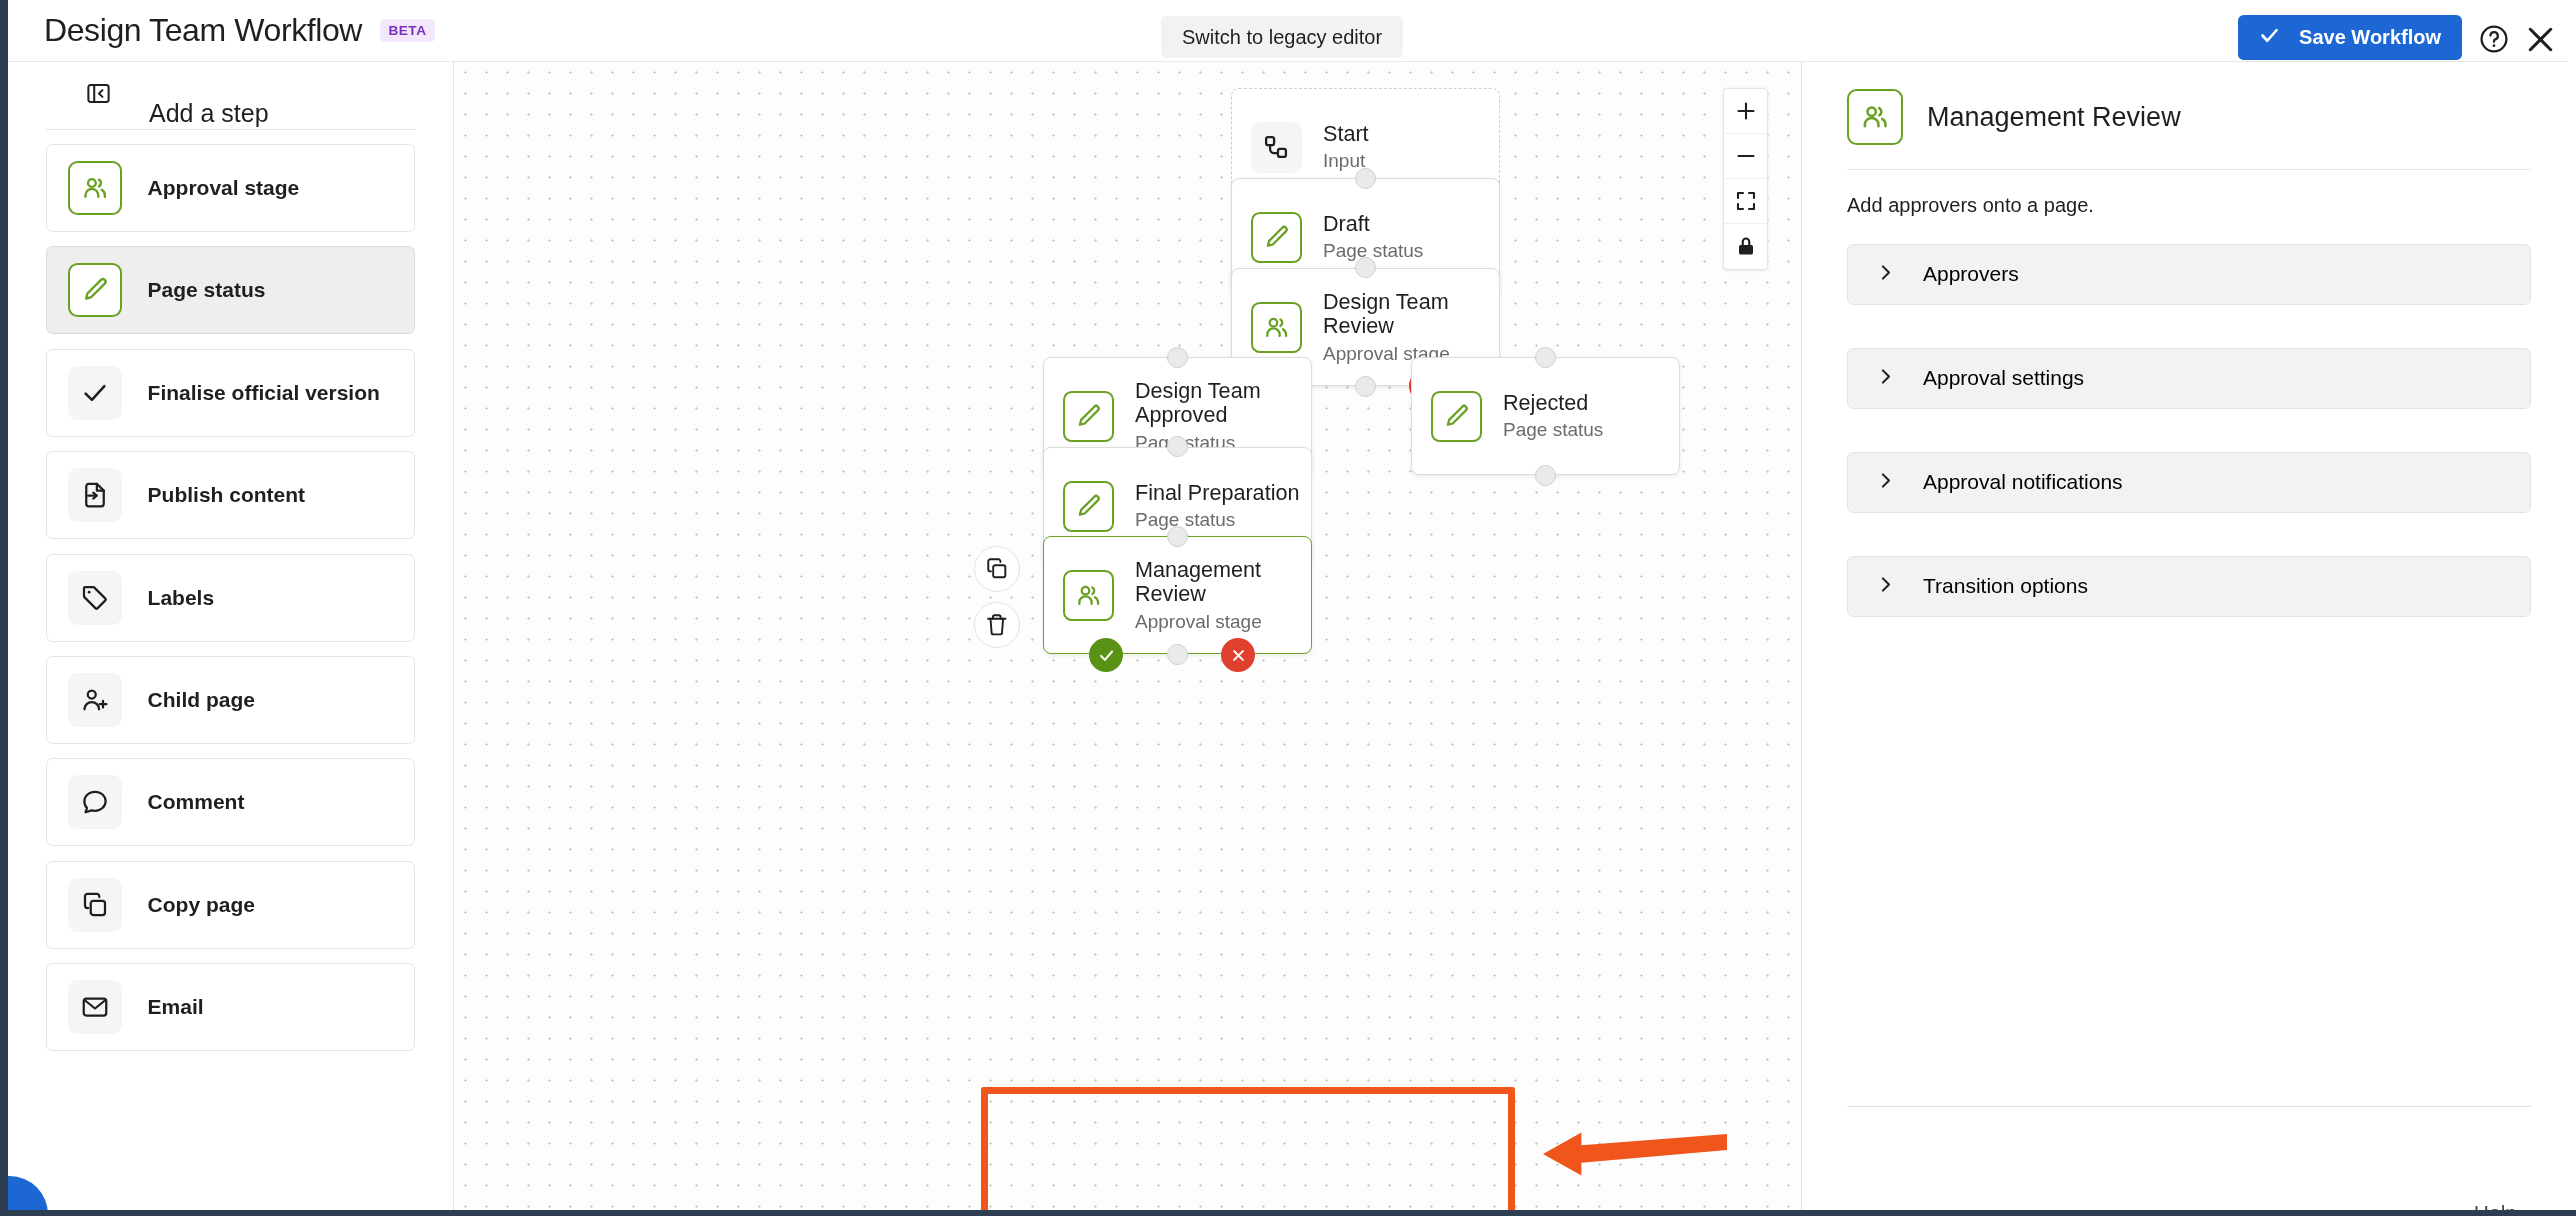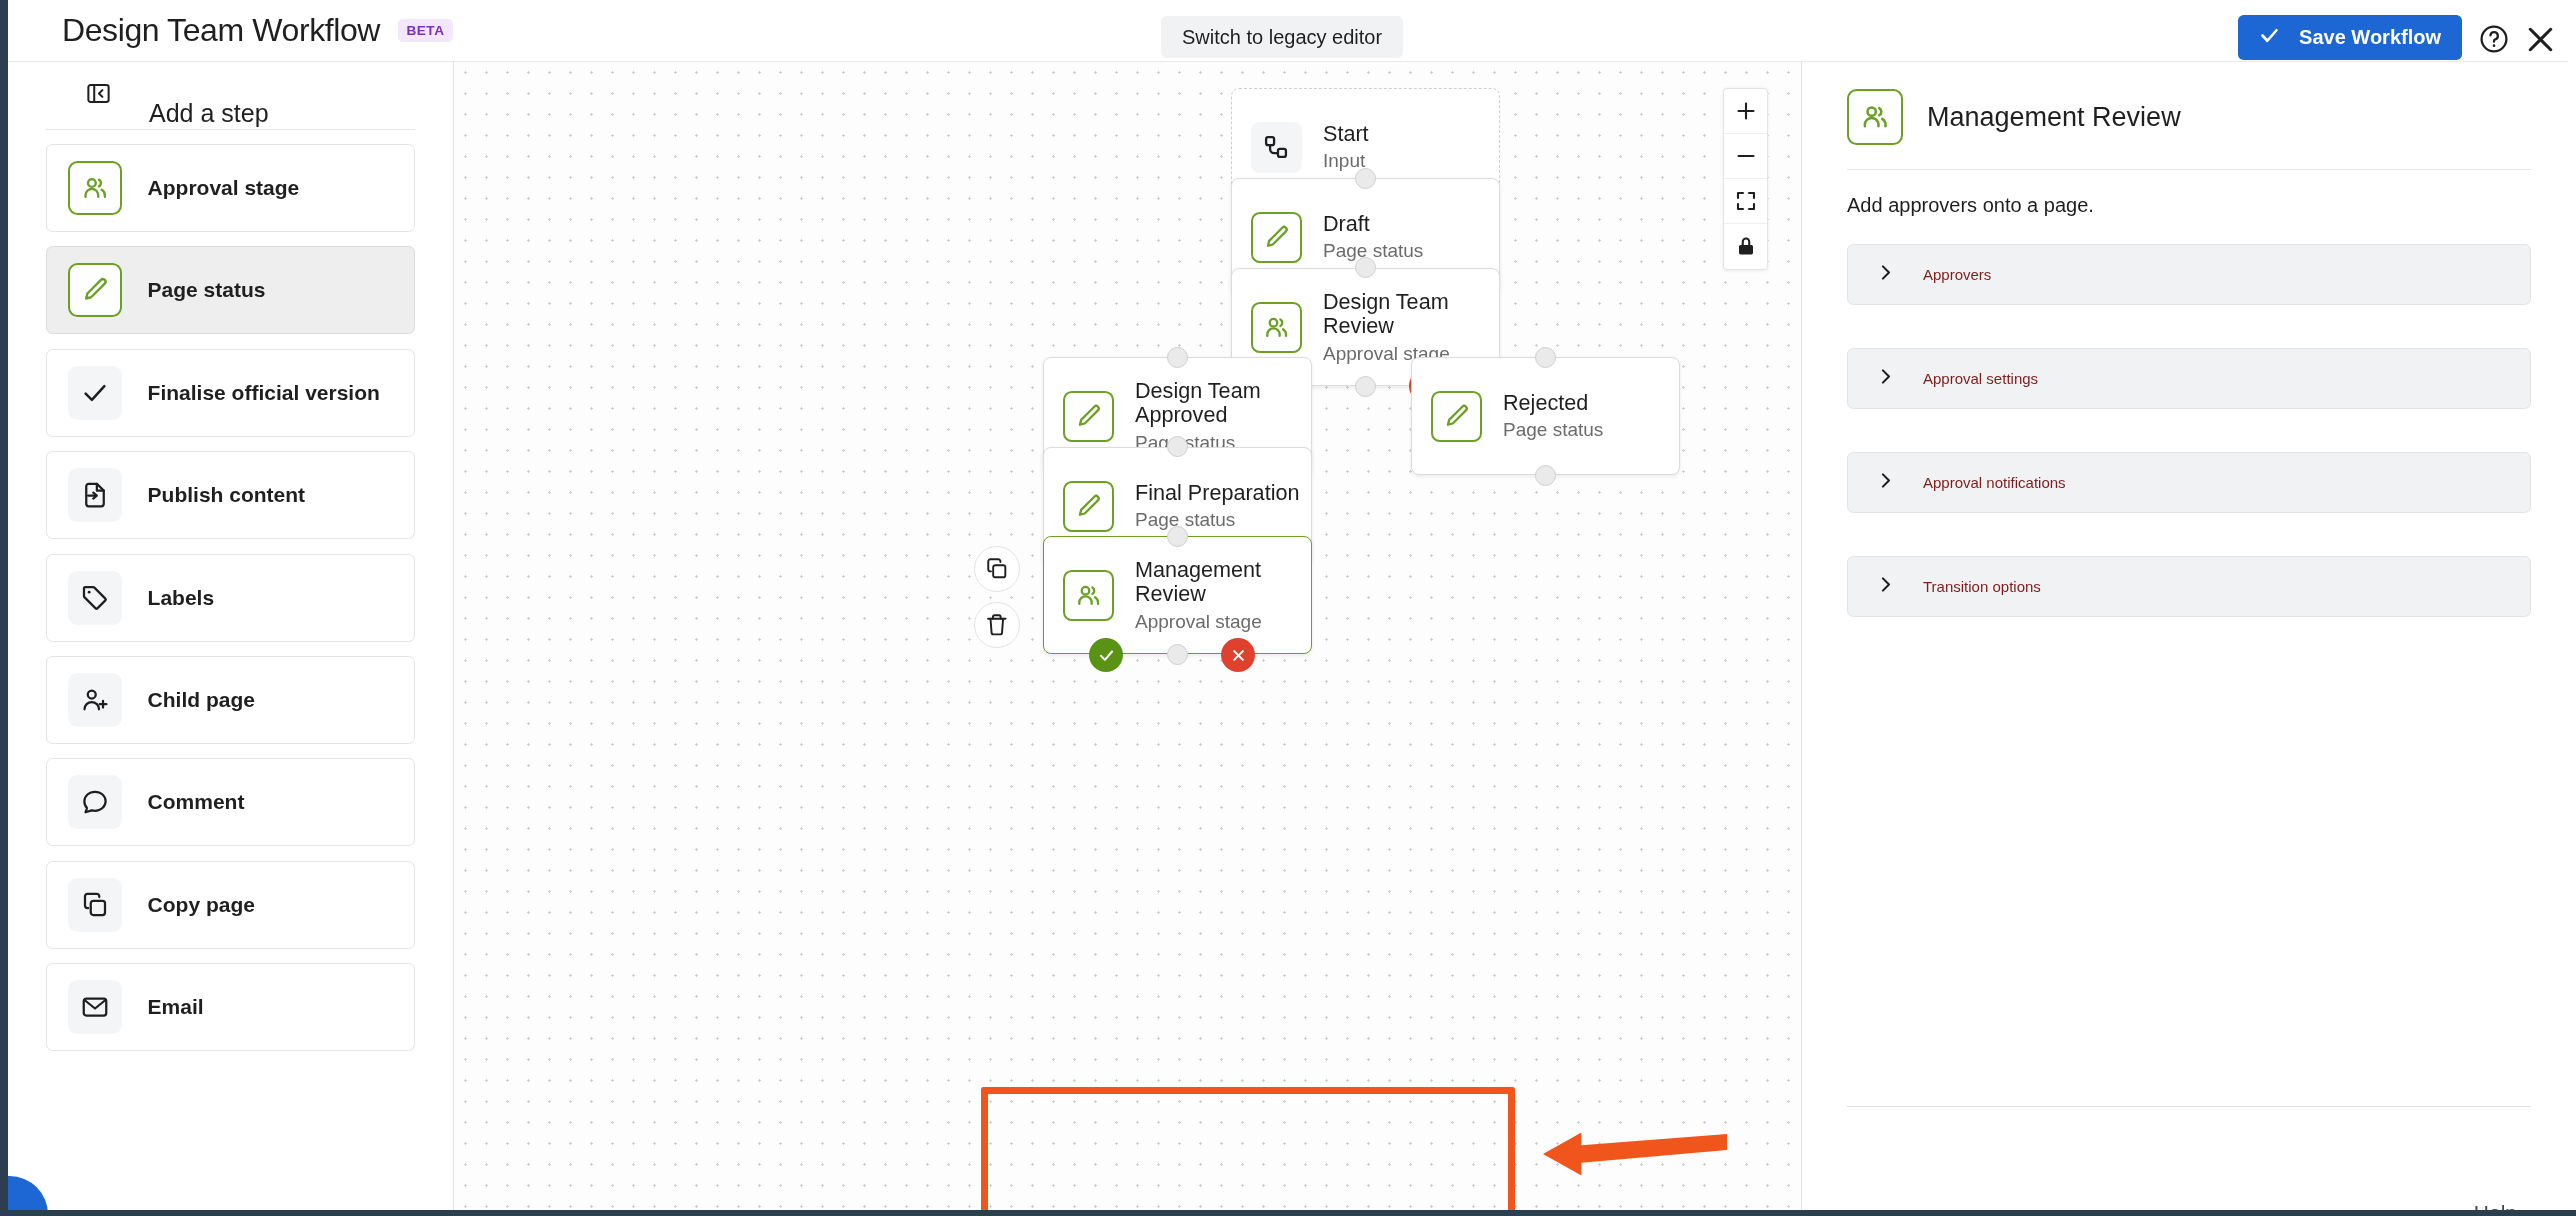--- a/index.html
+++ b/index.html
@@ -19,21 +19,21 @@
   
   #topbar {
     position: absolute; left: 0; top: 0;
     width: 2560px; height: 62px;
     background: #ffffff;
     border-bottom: 0.8px solid #e8e8e8;
     display: flex; align-items: center;
   }
   #wf-title {
     font-size: 32px; font-weight: 400; color: #1f1f1f;
-    margin-left: 54px; letter-spacing: -0.4px;
+    margin-left: 36px; letter-spacing: -0.4px;
   }
   #beta-badge {
     margin-left: 17.6px;
     background: #f3e8fb; color: #7b2fbd;
     font-size: 13.6px; font-weight: 700; letter-spacing: 0.5px;
     padding: 4px 8.8px; border-radius: 4.8px;
   }
   #legacy-btn {
     position: absolute; left: 1153px; top: 16px;
     background: #f1f2f4; color: #1f1f1f;
@@ -197,21 +197,21 @@
   #rp-divider { height: 0.8px; background: #e6e6e6; margin: 24px 45px 0 45px; }
   #rp-desc { font-size: 20px; color: #1f1f1f; padding: 24px 45px 0 45px; }
   #rp-sections { padding: 27px 45px 0 45px; }
   .rp-sec {
     height: 61px; background: #f1f2f4;
     border: 0.8px solid #e2e3e5; border-radius: 6.4px;
     display: flex; align-items: center; gap: 27px;
     padding-left: 27px; margin-bottom: 43px;
     cursor: pointer;
   }
-  .rp-sec-label { font-size: 15px; color: #7f1d1d; }
+  .rp-sec-label { font-size: 21px; color: #000000; }
   #rp-foot-divider { position: absolute; left: 45px; right: 45px; top: 1044px; height: 0.8px; background: #e0e0e0; }
   #rp-help { position: absolute; right: 59px; top: 1139px; font-size: 21px; color: #4a4a4a; cursor: pointer; }
 
   #bottombar {
     position: absolute; left: 0; bottom: 0; width: 2576px; height: 6.4px;
     background: #2c3e50;
   }
 </style>
 </head>
 <body>

